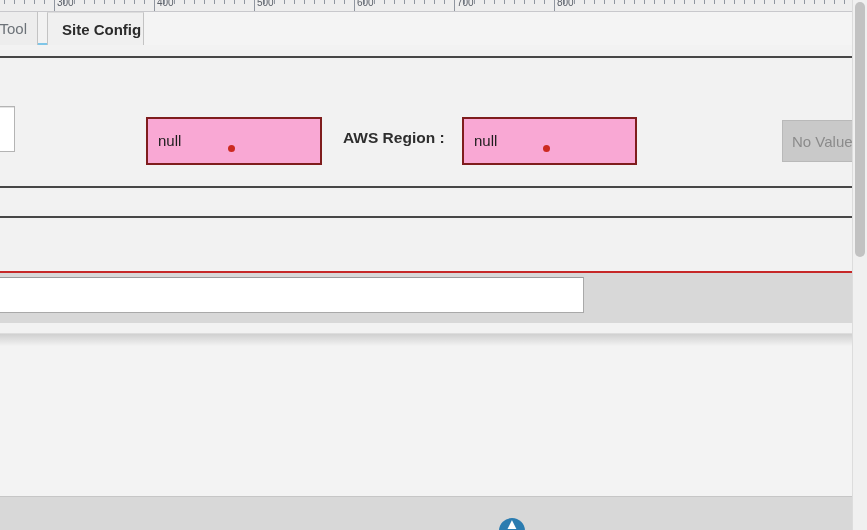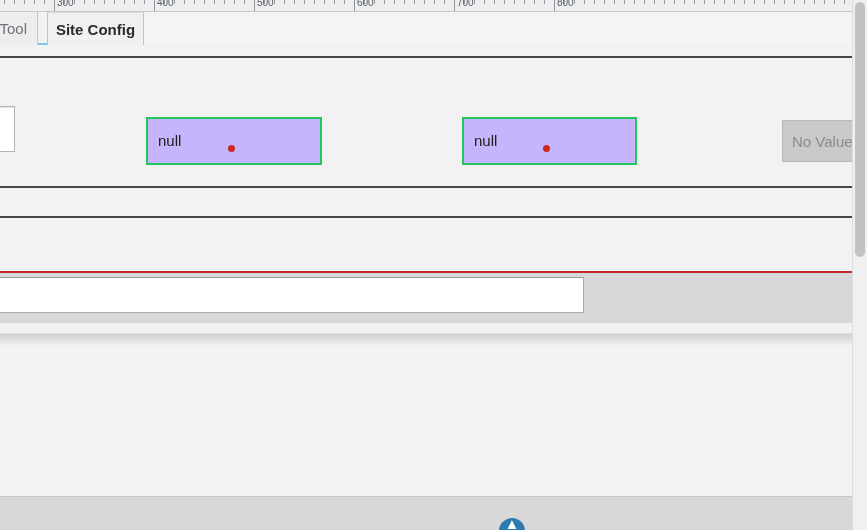--- a/index.html
+++ b/index.html
@@ -68,21 +68,21 @@
     border-bottom: 2px solid #7fc6e8;
     box-sizing: border-box;
   }
   .tab {
     position: absolute;
     top: 0;
     height: 33px;
     box-sizing: border-box;
     display: flex;
     align-items: center;
-    justify-content: center;
+    justify-content: flex-start;
     font-size: 15px;
     color: #6c7278;
     background: #ededed;
     border-right: 1px solid #c3c3c3;
     padding: 0 14px;
     white-space: nowrap;
   }
   .tab.partial {
     left: -22px;
     width: 60px;
@@ -132,22 +132,22 @@
     position: absolute;
     font-size: 15.5px;
     font-weight: bold;
     color: #2e2e2e;
     white-space: nowrap;
     line-height: 20px;
   }
   .txtbox {
     position: absolute;
     box-sizing: border-box;
-    background: #c4b5fd;
-    border: 2px solid #22c55e;
+    background: #f9a8d4;
+    border: 2px solid #7f1d1d;
     display: flex;
     align-items: center;
   }
   .txtbox .val {
     font-size: 15px;
     color: #1d1d1d;
     padding-left: 10px;
     line-height: 20px;
   }
   .reddot {
@@ -382,20 +382,21 @@
 
   <div class="formzone">
 
     <div class="plainbox" style="left:-6px; top:48px; width:21px; height:46px;"></div>
 
     <div class="txtbox" style="left:146px; top:59px; width:176px; height:48px;">
       <span class="val">null</span>
     </div>
     <div class="reddot" style="left:228px; top:87px;"></div>
 
+    <div class="fld-label" style="left:343px; top:70px;">AWS Region :</div>
     <div class="txtbox" style="left:462px; top:59px; width:175px; height:48px;">
       <span class="val">null</span>
     </div>
     <div class="reddot" style="left:543px; top:87px;"></div>
 
     <div class="disabledbox" style="left:782px; top:62px; width:85px; height:42px;">
       <span class="val">No Value</span>
     </div>
   </div>
 

